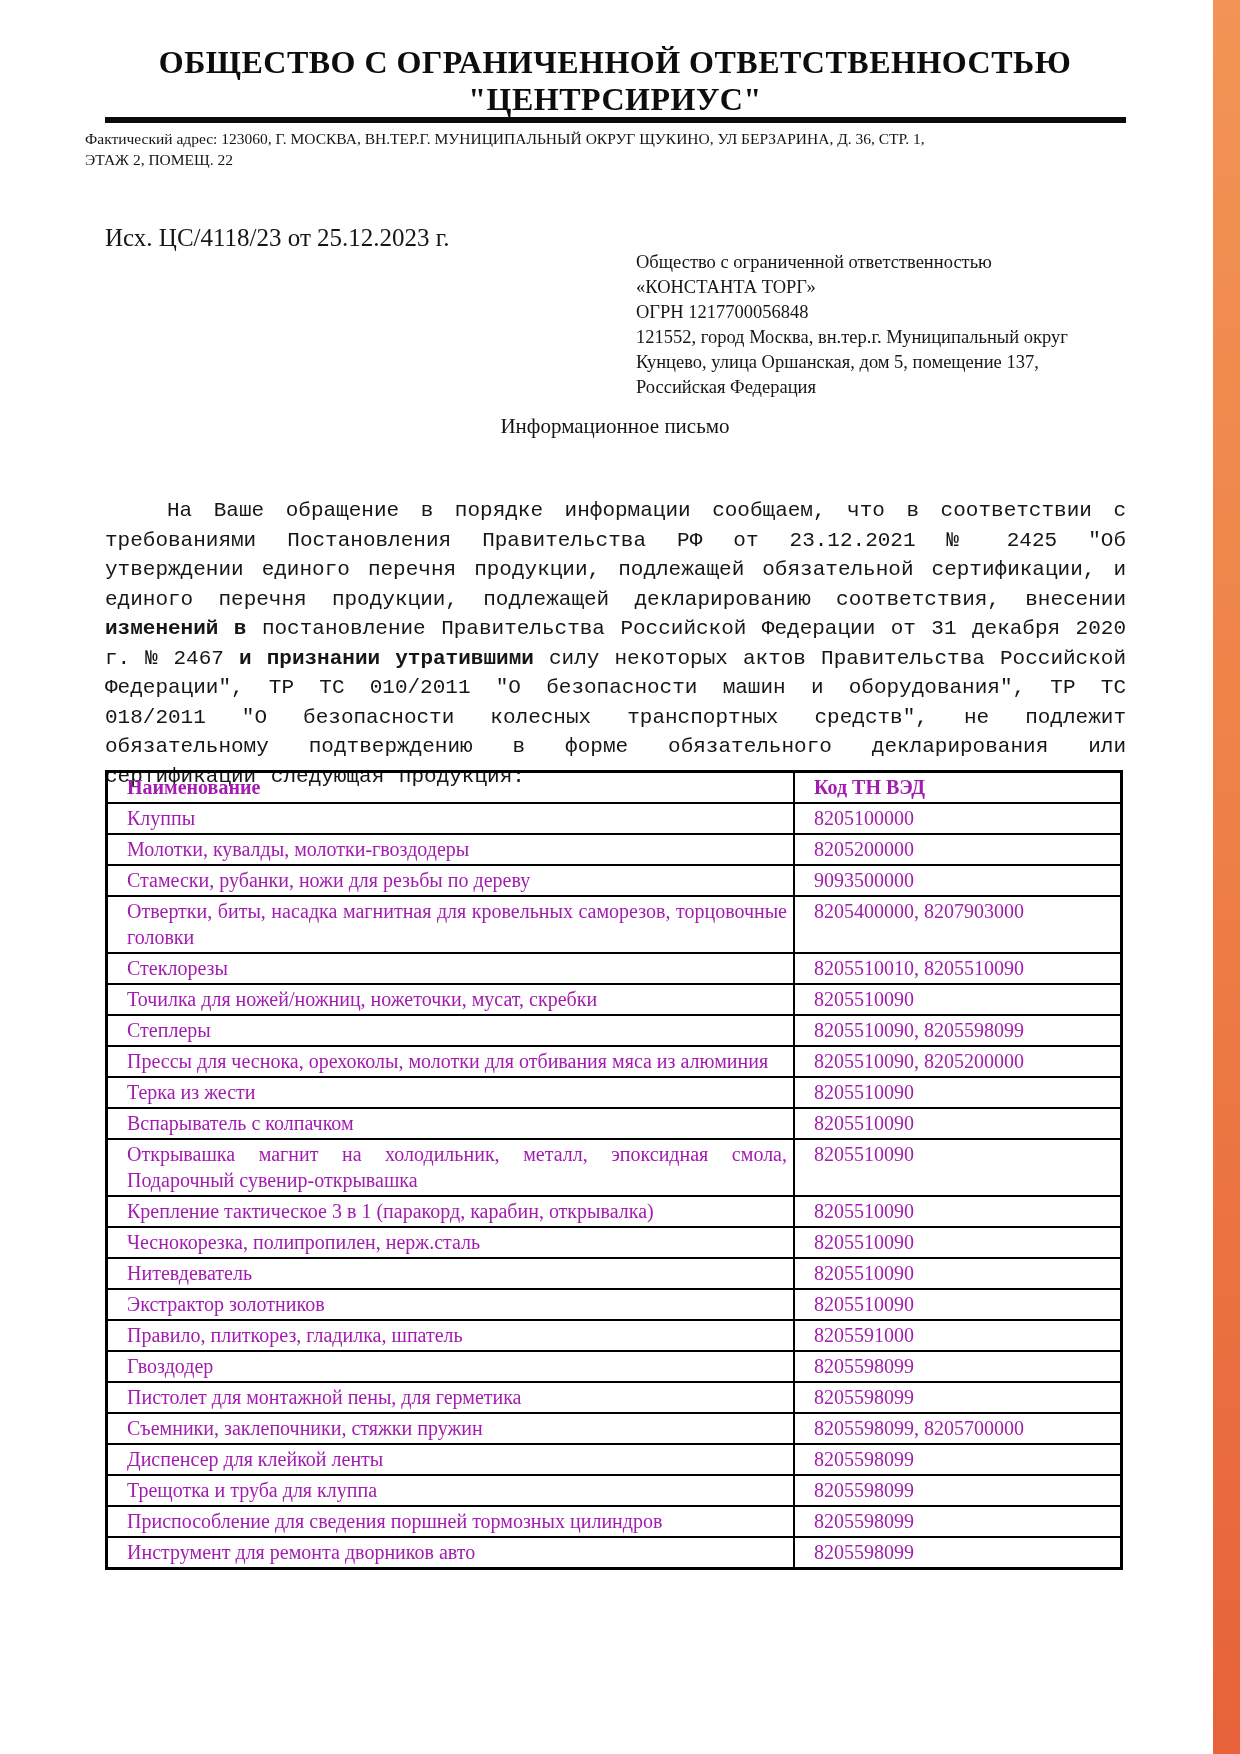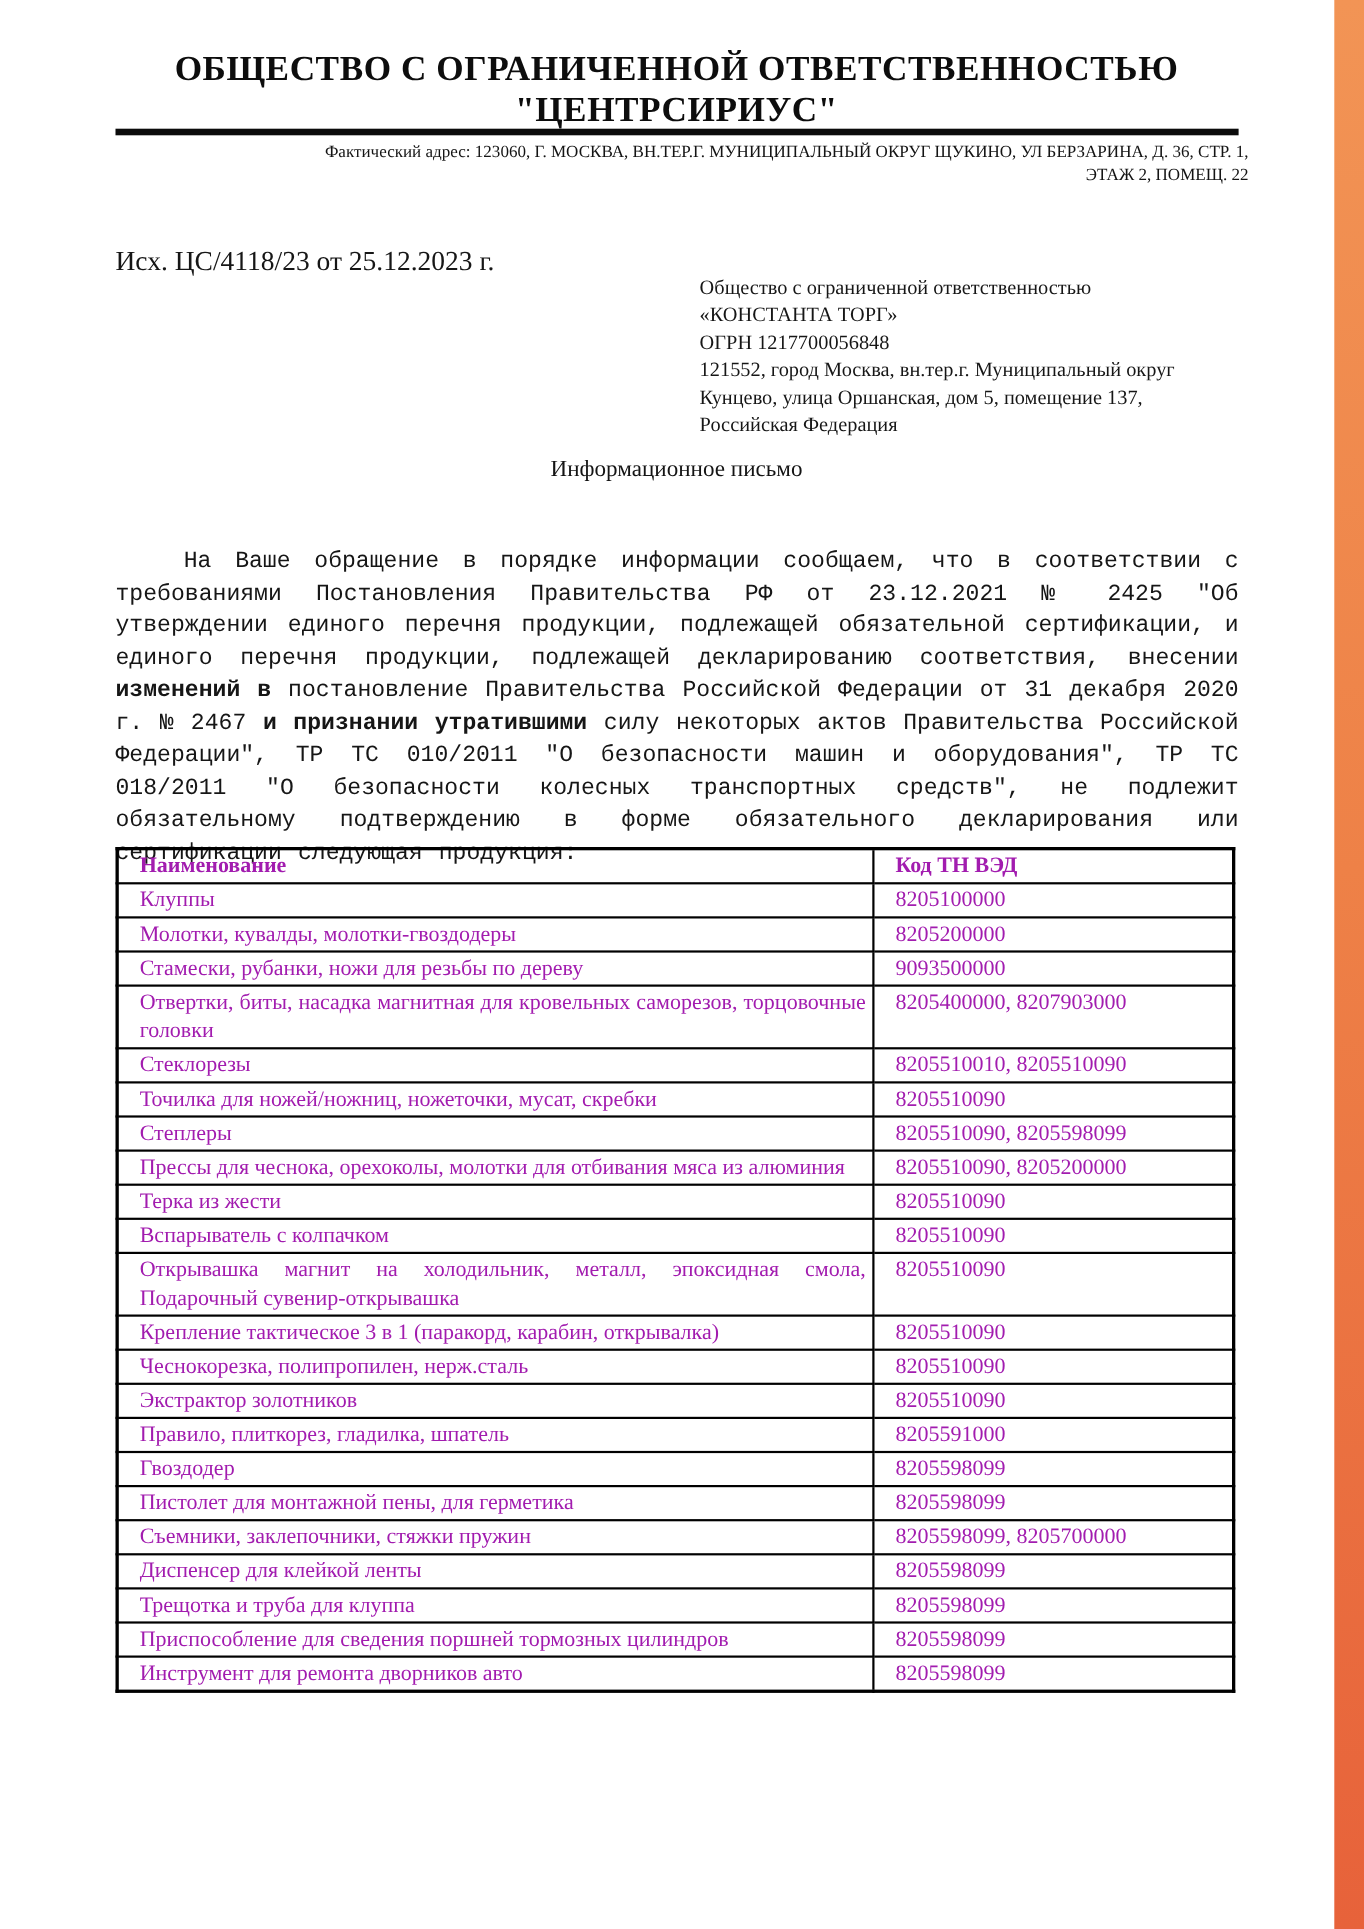--- a/index.html
+++ b/index.html
@@ -22,21 +22,21 @@
     letter-spacing: 0.5px; color: #0d0d0d;
   }
 
   .header-rule {
     position: absolute; left: 105px; top: 117px; width: 1021px; height: 6px;
     background: #0b0b0b;
   }
 
   .address {
     position: absolute; left: 85px; top: 128px; width: 1050px;
-    text-align: right; font-size: 15.5px; line-height: 21px; color: #141414;
+    text-align: left; font-size: 15.5px; line-height: 21px; color: #141414;
   }
 
   .ref {
     position: absolute; left: 105px; top: 224px;
     font-size: 25px; color: #161616;
   }
 
   .recipient {
     position: absolute; left: 636px; top: 250px; width: 492px;
     font-size: 18.5px; line-height: 25px; color: #161616;
@@ -159,20 +159,24 @@
         </tr>
         <tr>
           <td class="cell-name">Крепление тактическое 3 в 1 (паракорд, карабин, открывалка)</td>
           <td class="cell-code">8205510090</td>
         </tr>
         <tr>
           <td class="cell-name">Чеснокорезка, полипропилен, нерж.сталь</td>
           <td class="cell-code">8205510090</td>
         </tr>
         <tr>
+          <td class="cell-name">Нитевдеватель</td>
+          <td class="cell-code">8205510090</td>
+        </tr>
+        <tr>
           <td class="cell-name">Экстрактор золотников</td>
           <td class="cell-code">8205510090</td>
         </tr>
         <tr>
           <td class="cell-name">Правило, плиткорез, гладилка, шпатель</td>
           <td class="cell-code">8205591000</td>
         </tr>
         <tr>
           <td class="cell-name">Гвоздодер</td>
           <td class="cell-code">8205598099</td>

